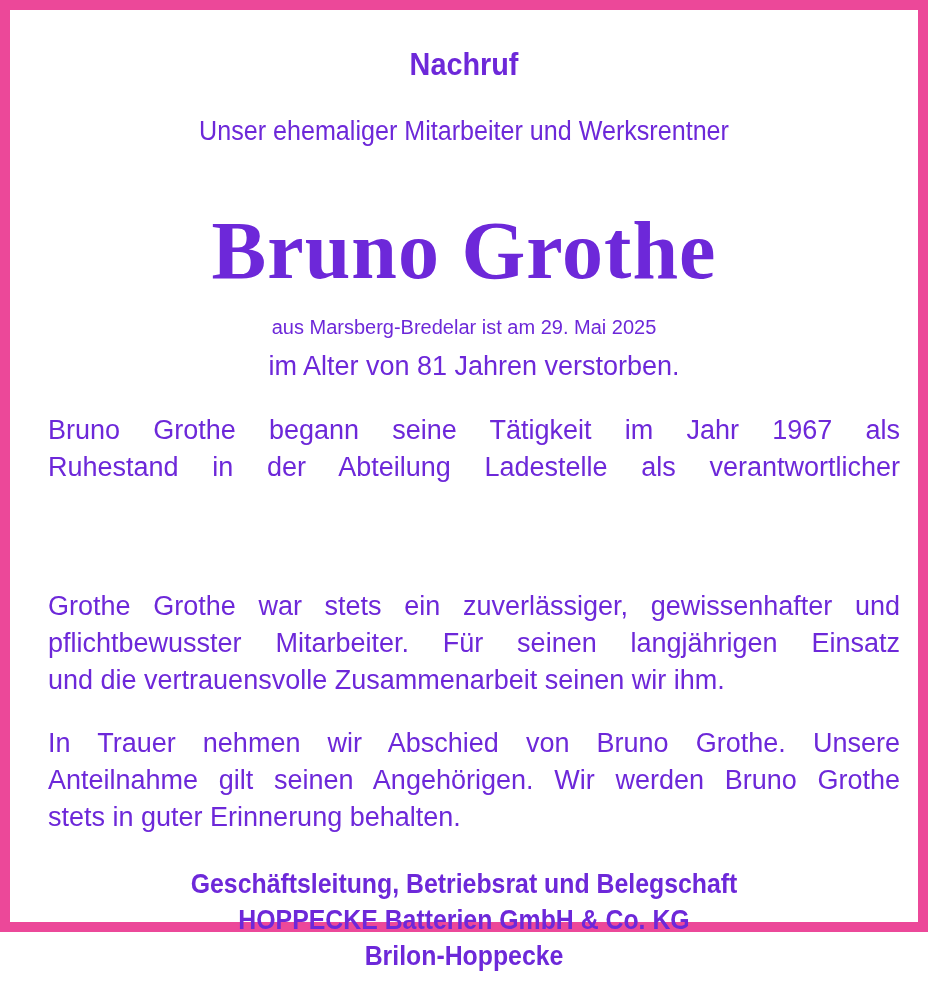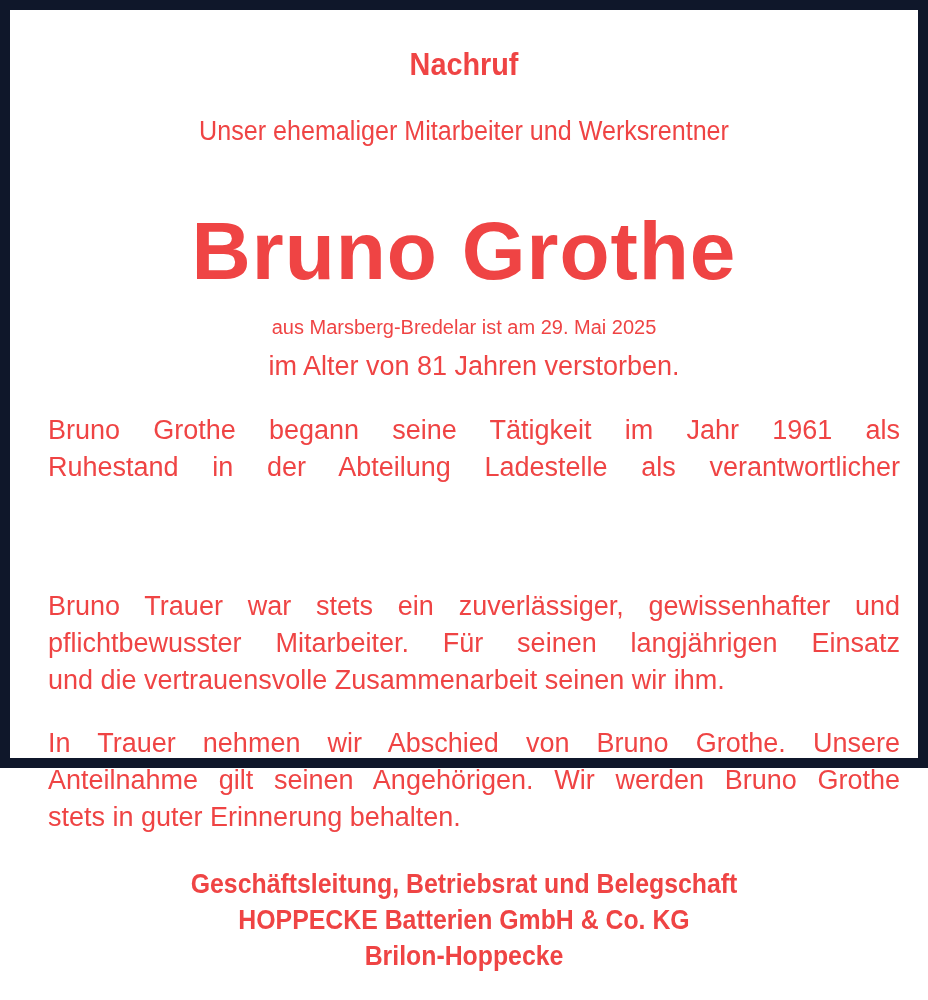--- a/index.html
+++ b/index.html
@@ -1,29 +1,29 @@
 <!DOCTYPE html>
 <html><head>
 <meta charset="utf-8">
 <style>
   html, body { margin: 0; padding: 0; background: #ffffff; }
   body { width: 928px; height: 1000px; overflow: hidden; }
   .frame {
     position: absolute; left: 0; top: 0;
-    width: 928px; height: 768px;
+    width: 928px; height: 932px;
     box-sizing: border-box;
-    border: 10px solid #0f172a;
+    border: 10px solid #ec4899;
     background: #ffffff;
-    color: #ef4444;
+    color: #6d28d9;
     font-family: "Liberation Sans", sans-serif;
   }
   .center { position: absolute; left: 0; right: 0; text-align: center; white-space: nowrap; }
   .heading { top: 36px; font-size: 32px; font-weight: bold; transform: scaleX(0.9); }
   .subtitle { top: 106px; font-size: 27px; transform: scaleX(0.93); }
-  .name { top: 196px; font-size: 82px; font-weight: bold; letter-spacing: 1px; line-height: 90px; }
+  .name { top: 196px; font-size: 82px; font-weight: bold; letter-spacing: 1px; line-height: 90px; font-family: Liberation Serif, serif; }
   .origin1 { top: 306px; font-size: 20px; }
   .origin2 { top: 341px; font-size: 27px; margin-left: 20px; }
   .para { position: absolute; left: 38px; width: 852px; font-size: 27px; line-height: 37px; }
   .line { display: block; text-align: justify; text-align-last: justify; white-space: nowrap; height: 37px; overflow: visible; }
   .line.last { text-align-last: left; }
   .p1 { top: 402px; }
   .p2 { top: 578px; }
   .p3 { top: 715px; }
   .footer { position: absolute; left: 0; right: 0; top: 856px; text-align: center; font-weight: bold; font-size: 27px; line-height: 36px; }
   .footer div { transform: scaleX(0.92); white-space: nowrap; }
@@ -33,26 +33,26 @@
 <body>
 
 <div class="frame">
   <div class="center heading">Nachruf</div>
   <div class="center subtitle">Unser ehemaliger Mitarbeiter und Werksrentner</div>
   <div class="center name">Bruno Grothe</div>
   <div class="center origin1">aus Marsberg-Bredelar ist am 29. Mai 2025</div>
   <div class="center origin2">im Alter von 81 Jahren verstorben.</div>
 
   <div class="para p1">
-    <span class="line">Bruno Grothe begann seine Tätigkeit im Jahr 1961 als</span>
+    <span class="line">Bruno Grothe begann seine Tätigkeit im Jahr 1967 als</span>
     <span class="line">Ruhestand in der Abteilung Ladestelle als verantwortlicher</span>
   </div>
 
   <div class="para p2">
-    <span class="line">Bruno Trauer war stets ein zuverlässiger, gewissenhafter und</span>
+    <span class="line">Grothe Grothe war stets ein zuverlässiger, gewissenhafter und</span>
     <span class="line">pflichtbewusster Mitarbeiter. Für seinen langjährigen Einsatz</span>
     <span class="line last">und die vertrauensvolle Zusammenarbeit seinen wir ihm.</span>
   </div>
 
   <div class="para p3">
     <span class="line">In Trauer nehmen wir Abschied von Bruno Grothe. Unsere</span>
     <span class="line">Anteilnahme gilt seinen Angehörigen. Wir werden Bruno Grothe</span>
     <span class="line last">stets in guter Erinnerung behalten.</span>
   </div>
 

